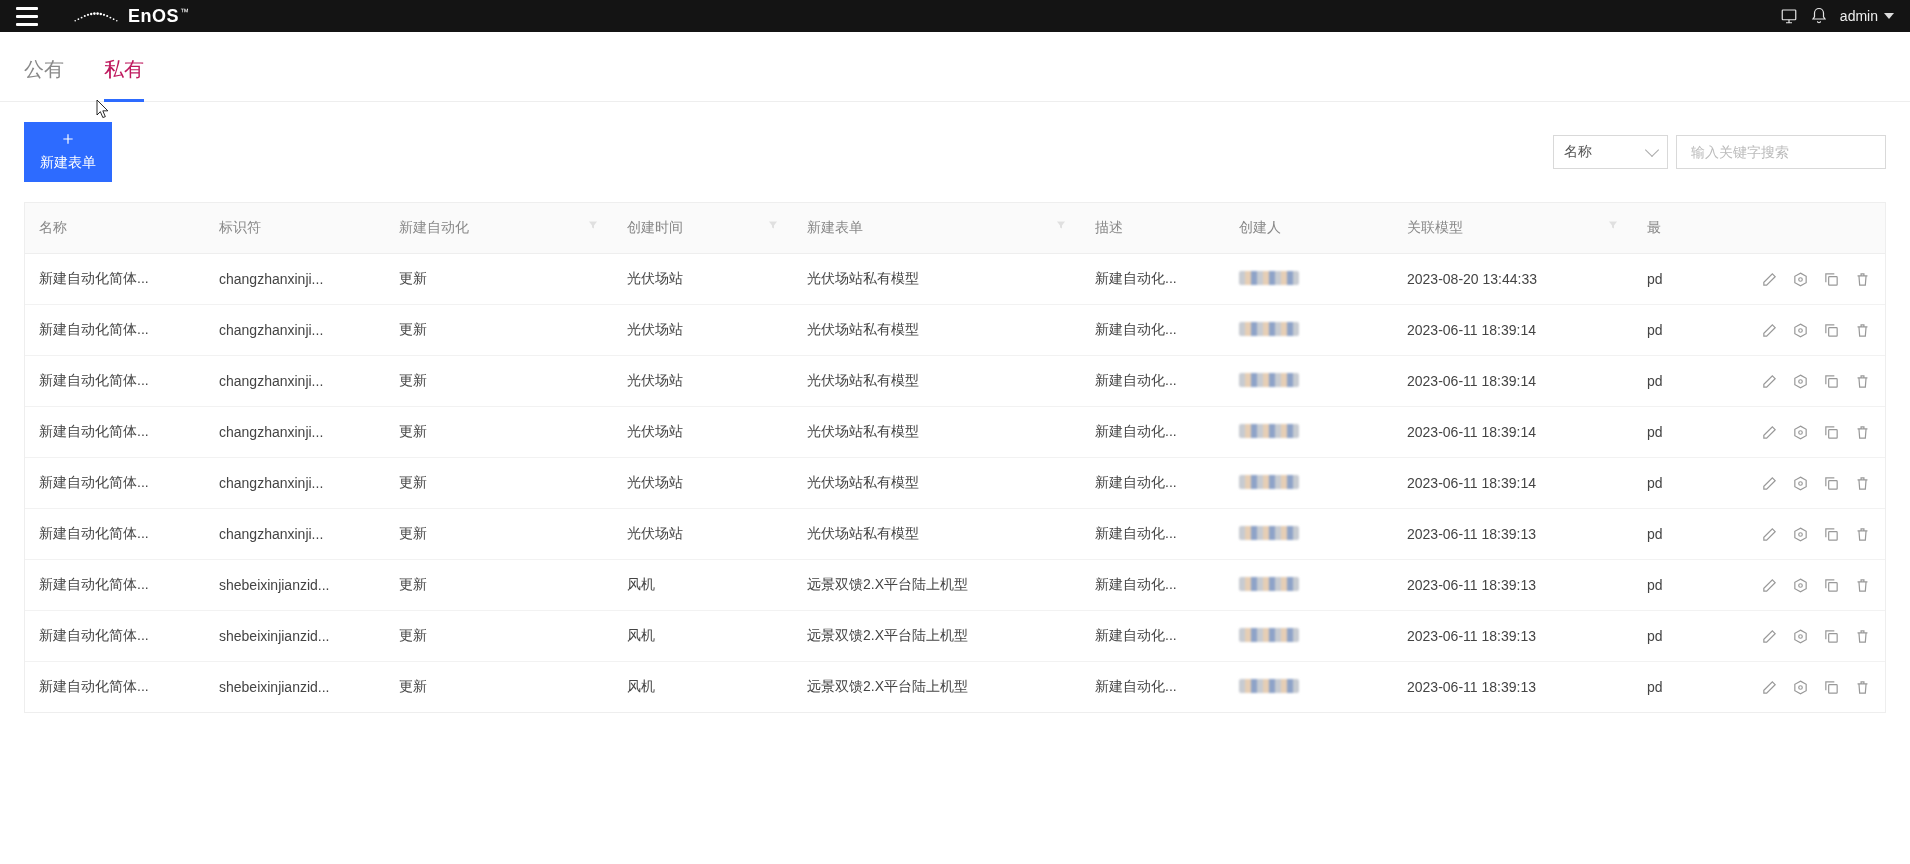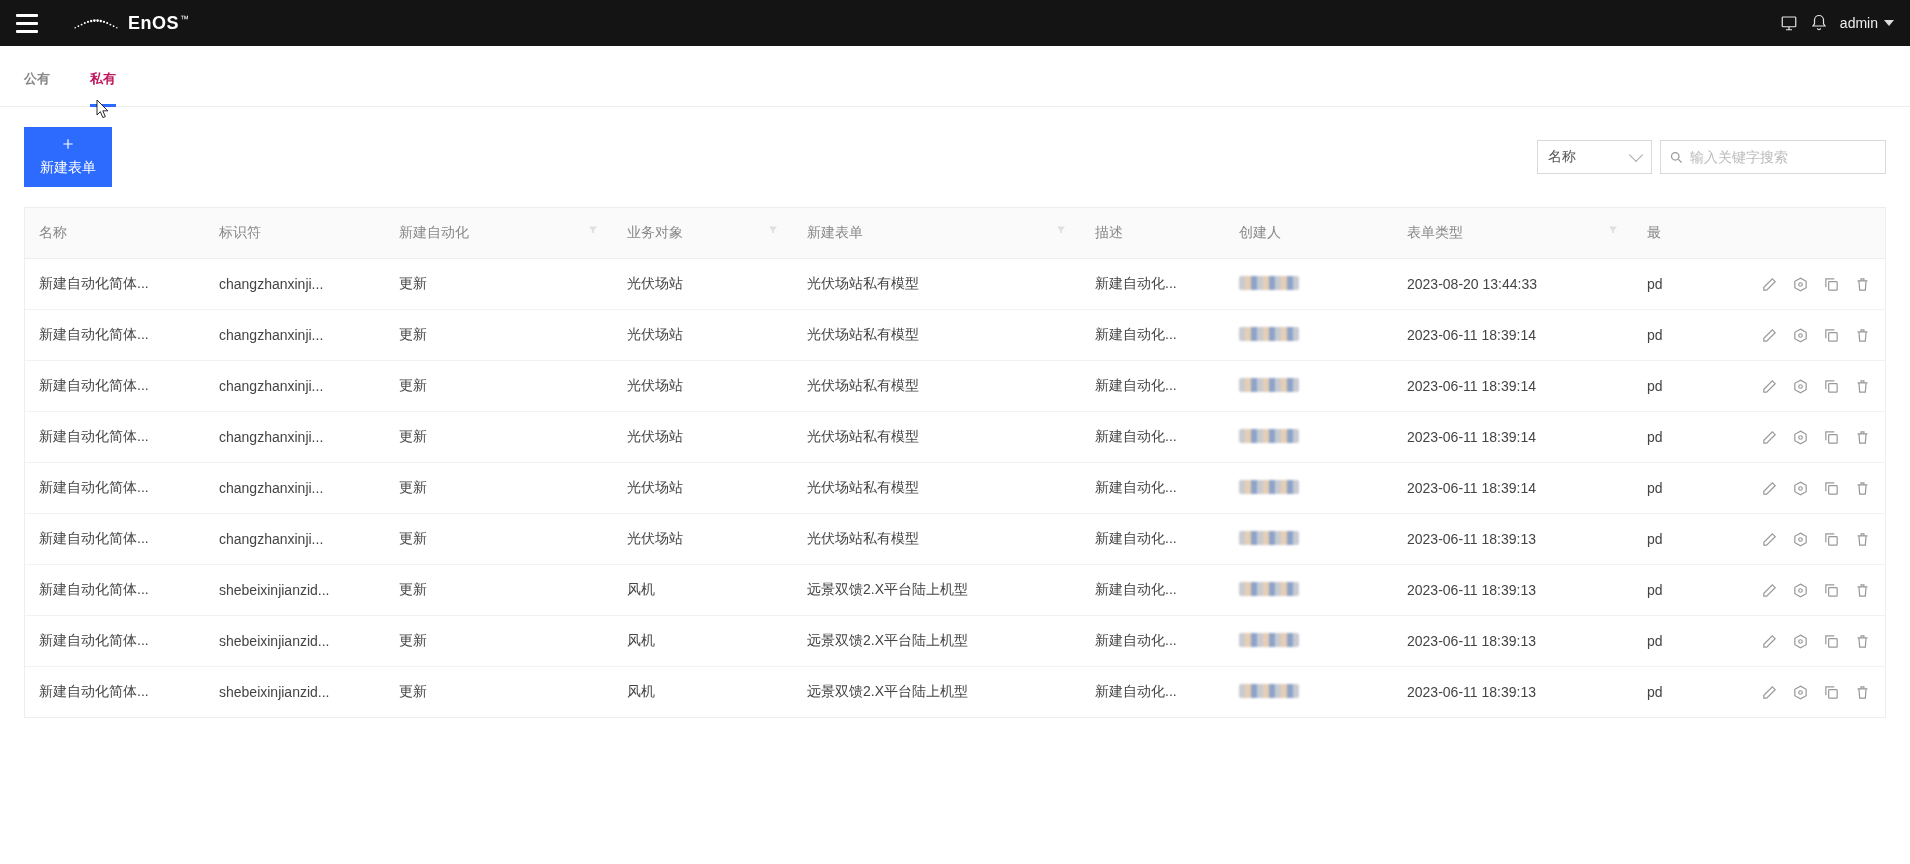--- a/index.html
+++ b/index.html
@@ -1,42 +1,42 @@
 <!DOCTYPE html>
 <html><head>
 <meta charset="utf-8">
 <style>
   * { box-sizing: border-box; margin: 0; padding: 0; }
   html, body { width: 100%; height: 100%; font-family: "Segoe UI", "Helvetica Neue", Arial, "PingFang SC", "Microsoft YaHei", sans-serif; background:#fff; }
   
-  .app-header { height:46px; background:#141414; display:flex; align-items:center; color:#fff; padding:9px 16px; }
+  .app-header { height:32px; background:#141414; display:flex; align-items:center; color:#fff; padding:9px 16px; }
   .hamburger { width:28px; height:28px; display:flex; flex-direction:column; justify-content:center; gap:5px; cursor:pointer; }
   .hamburger span { display:block; height:3px; background:#fff; width:22px; border-radius:1px;}
   .logo { margin-left:28px; display:flex; align-items:center; gap:8px; font-size:18px; font-weight:600; letter-spacing:.5px;}
   .logo .tm { font-size:9px; vertical-align:super; margin-left:1px; font-weight:400;}
   .logo svg { width:48px; height:20px; }
   .header-right { margin-left:auto; display:flex; align-items:center; gap:12px; }
   .header-icon { width:18px; height:18px; stroke:#e5e5e5; fill:none; stroke-width:1.6; cursor:pointer;}
   .user-menu { display:flex; align-items:center; gap:6px; cursor:pointer; font-size:14px; color:#eee;}
   .caret-down { width:0;height:0;border-left:5px solid transparent;border-right:5px solid transparent;border-top:6px solid #ddd;}
 
   
   .tab-bar { padding:24px 24px 0 24px; display:flex; gap:40px; border-bottom:1px solid #eee;}
-  .tab { font-size:13px; color:#888; padding-bottom:18px; cursor:pointer; position:relative;font-weight:bold;}
+  .tab { font-size:20px; color:#888; padding-bottom:18px; cursor:pointer; position:relative;}
   .tab.active { color:#be185d; }
   .tab.active::after { content:""; position:absolute; left:0; right:0; bottom:-1px; height:3px; background:#2d6bff;}
 
   
   .toolbar { padding:20px 24px; display:flex; align-items:center;}
   .new-btn { background:#2d6bff; color:#fff; border:none; font-size:14px; padding:10px 16px; display:flex; align-items:center; gap:8px; cursor:pointer;flex-direction:column;}
   .new-btn svg { width:14px; height:14px; stroke:#fff; stroke-width:2; }
   .toolbar-right { margin-left:auto; display:flex; gap:0;}
   .select-box { border:1px solid #d9d9d9; padding:7px 10px; width:115px; display:flex; align-items:center; justify-content:space-between; font-size:14px; color:#555; cursor:pointer;}
   .select-box .chev { width:10px;height:10px; border-right:1px solid #aaa; border-bottom:1px solid #aaa; transform:rotate(45deg); margin-top:-4px;}
-  .search-box { border:1px solid #d9d9d9; display:flex; align-items:center; padding:0 8px; width:226px; margin-left:8px;}
+  .search-box { border:1px solid #d9d9d9; display:flex; align-items:center; padding:0 8px; width:210px; margin-left:8px;}
   .search-box input { border:none; outline:none; font-size:14px; padding:7px 6px; flex:1; color:#333;}
   .search-box input::placeholder{color:#bbb;}
   .search-box svg { width:15px; height:15px; stroke:#999; fill:none; stroke-width:2;}
 
   
   .table-wrap { margin:0 24px; border:1px solid #eee; position:relative;}
   table { width:100%; border-collapse:collapse; table-layout:fixed; }
   thead th { background:#fafafa; text-align:left; font-weight:500; color:#888; font-size:14px; padding:16px 14px; border-bottom:1px solid #eee; white-space:nowrap; overflow:hidden; text-overflow:ellipsis;}
   thead th .filter-ic { float:right; width:12px;height:12px; opacity:.4;}
   tbody td { font-size:14px; color:#444; padding:16px 14px; border-bottom:1px solid #f2f2f2; white-space:nowrap; overflow:hidden; text-overflow:ellipsis;}
@@ -152,35 +152,35 @@
       <tr>
         <th>名称</th>
         <th>标识符</th>
         <th>
           <span>新建自动化</span>
           <svg class="filter-ic" viewBox="0 0 24 24">
               <path d="M4 5h16l-6 8v6l-4-2v-4L4 5z" fill="#bbb"></path>
             </svg>
         </th>
         <th>
-          <span>业务对象</span>
+          <span>创建时间</span>
           <svg class="filter-ic" viewBox="0 0 24 24">
               <path d="M4 5h16l-6 8v6l-4-2v-4L4 5z" fill="#bbb"></path>
             </svg>
         </th>
         <th>
           <span>新建表单</span>
           <svg class="filter-ic" viewBox="0 0 24 24">
               <path d="M4 5h16l-6 8v6l-4-2v-4L4 5z" fill="#bbb"></path>
             </svg>
         </th>
         <th>描述</th>
         <th>创建人</th>
         <th>
-          <span>表单类型</span>
+          <span>关联模型</span>
           <svg class="filter-ic" viewBox="0 0 24 24">
               <path d="M4 5h16l-6 8v6l-4-2v-4L4 5z" fill="#bbb"></path>
             </svg>
         </th>
         <th>最</th>
         <th class="actions-col"></th>
       </tr>
     </thead>
     <tbody id="tbody">
         <tr>

